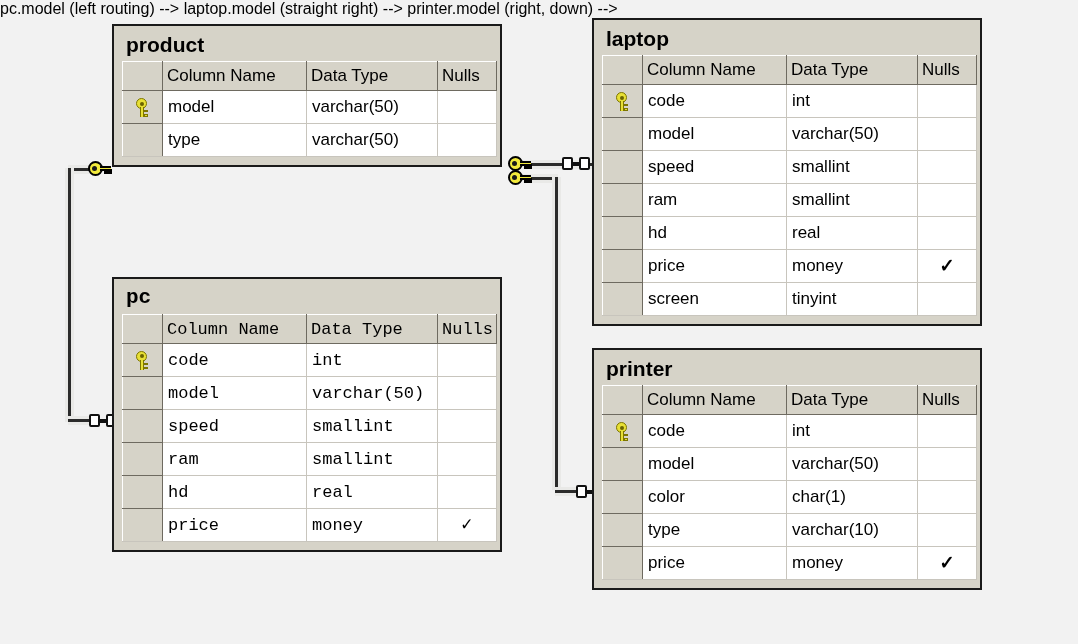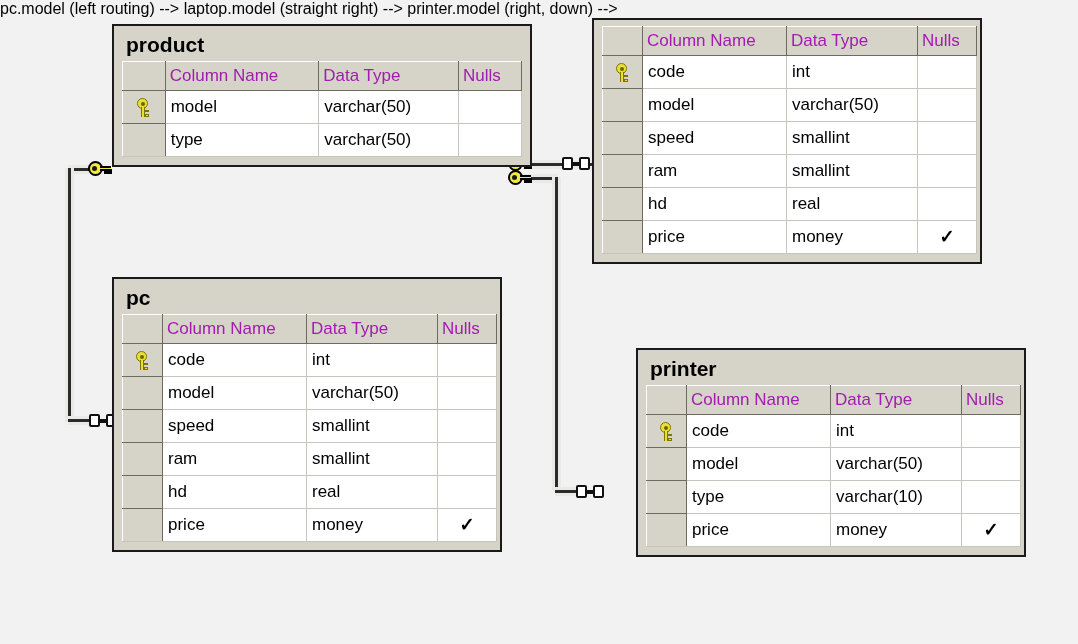--- a/index.html
+++ b/index.html
@@ -55,21 +55,21 @@
   }
 
   
   .grid thead th {
     background: #d6d3c8;
     border: 1px solid #ffffff;
     border-right-color: #6e6a60;
     border-bottom-color: #6e6a60;
     font-size: 17px;
     font-weight: normal;
-    color: #a21caf;
+    color: #000000;
     text-align: left;
     height: 28px;
     padding: 0 4px;
     white-space: nowrap;
     box-shadow: inset 0 0 0 0 transparent;
   }
   .grid thead th.gutter-h {
     padding: 0;
   }
 
@@ -310,21 +310,21 @@
         <div class="ht2"></div>
     </div>
     <div class="many" style="left:576px; top:467px;">
       <div class="lobe l"></div>
         <div class="bridge"></div>
         <div class="lobe r"></div>
     </div>
   </div>
 
   
-  <div class="entity" style="left:112px; top:24px; width:420px;">
+  <div class="entity" style="left:112px; top:24px; width:390px;">
     <div class="entity-title">product</div>
     <table class="grid">
       <colgroup>
         <col style="width:40px">
           <col style="width:144px">
           <col style="width:131px">
           <col style="width:59px">
       </colgroup>
       <thead>
         <tr>
@@ -349,21 +349,21 @@
           <td class="gutter"></td>
           <td>type</td>
           <td>varchar(50)</td>
           <td class="nulls"><span class="check"></span></td>
         </tr>
       </tbody>
     </table>
   </div>
 
   
-  <div class="entity" style="left:112px; top:277px; width:390px;">
+  <div class="entity" style="left:112px; top:277px; width:390px;font-family:Liberation Mono, monospace;">
     <div class="entity-title">pc</div>
     <table class="grid">
       <colgroup>
         <col style="width:40px">
           <col style="width:144px">
           <col style="width:131px">
           <col style="width:59px">
       </colgroup>
       <thead>
         <tr>
@@ -413,20 +413,21 @@
           <td>price</td>
           <td>money</td>
           <td class="nulls"><span class="check">✓</span></td>
         </tr>
       </tbody>
     </table>
   </div>
 
   
   <div class="entity" style="left:592px; top:18px; width:390px;">
+    <div class="entity-title">laptop</div>
     <table class="grid">
       <colgroup>
         <col style="width:40px">
           <col style="width:144px">
           <col style="width:131px">
           <col style="width:59px">
       </colgroup>
       <thead>
         <tr>
           <th class="gutter-h"></th>
@@ -469,26 +470,32 @@
           <td>hd</td>
           <td>real</td>
           <td class="nulls"><span class="check"></span></td>
         </tr>
         <tr>
           <td class="gutter"></td>
           <td>price</td>
           <td>money</td>
           <td class="nulls"><span class="check">✓</span></td>
         </tr>
+        <tr>
+          <td class="gutter"></td>
+          <td>screen</td>
+          <td>tinyint</td>
+          <td class="nulls"><span class="check"></span></td>
+        </tr>
       </tbody>
     </table>
   </div>
 
   
-  <div class="entity" style="left:592px; top:348px; width:390px;margin-left:44px;">
+  <div class="entity" style="left:592px; top:348px; width:390px;">
     <div class="entity-title">printer</div>
     <table class="grid">
       <colgroup>
         <col style="width:40px">
           <col style="width:144px">
           <col style="width:131px">
           <col style="width:59px">
       </colgroup>
       <thead>
         <tr>
@@ -510,20 +517,26 @@
           <td class="nulls"><span class="check"></span></td>
         </tr>
         <tr>
           <td class="gutter"></td>
           <td>model</td>
           <td>varchar(50)</td>
           <td class="nulls"><span class="check"></span></td>
         </tr>
         <tr>
           <td class="gutter"></td>
+          <td>color</td>
+          <td>char(1)</td>
+          <td class="nulls"><span class="check"></span></td>
+        </tr>
+        <tr>
+          <td class="gutter"></td>
           <td>type</td>
           <td>varchar(10)</td>
           <td class="nulls"><span class="check"></span></td>
         </tr>
         <tr>
           <td class="gutter"></td>
           <td>price</td>
           <td>money</td>
           <td class="nulls"><span class="check">✓</span></td>
         </tr>

